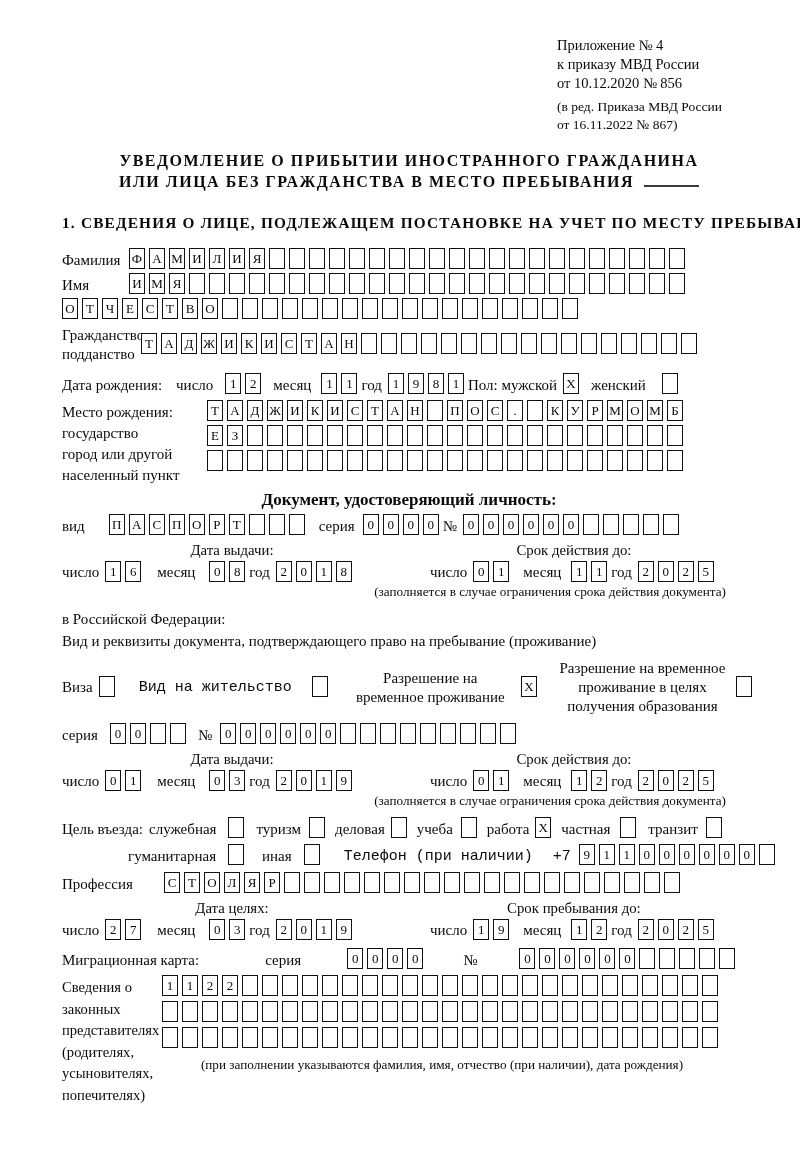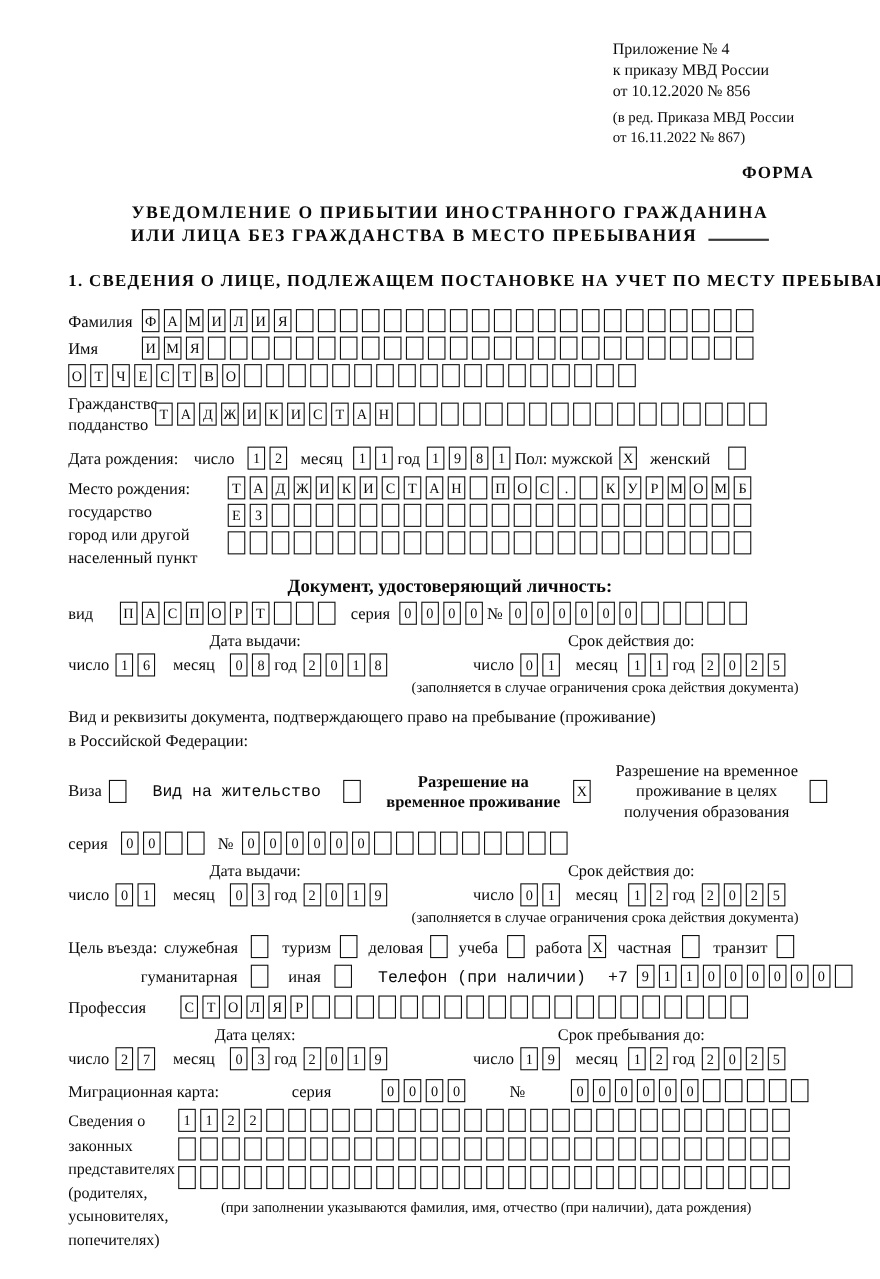--- a/index.html
+++ b/index.html
@@ -45,21 +45,21 @@
   .dblock-left { width:340px; flex:none; }
   .dblock-right { margin-left:28px; }
   .dhead { text-align:center; font-size:14.8px; line-height:19px; }
   .drow { display:flex; white-space:nowrap; margin-top:1px; }
   .footnote { text-align:right; margin-right:30px; font-size:13.2px; margin-top:2px; }
 
   .intro { margin-top:8px; line-height:22px; }
 
   .visa-row { margin-top:4px; }
   .opt-center { text-align:center; line-height:19px; padding-top:3px; white-space:normal; }
-  .opt3 { width:172px;font-weight:bold; }
+  .opt3 { width:172px; }
   .opt4 { width:178px; }
 
   .legal { display:flex; margin-top:6px; }
   .legal-labels { width:100px; flex:none; line-height:21.5px; padding-top:2px; font-size:14.6px; }
   .legal-rows .cells { margin-bottom:5px; }
   .legal-footnote { text-align:center; font-size:13.2px; margin-top:9px; white-space:nowrap; }
 </style>
 </head>
 <body>
 
@@ -67,21 +67,20 @@
 
   <div class="appendix">
     <div>Приложение № 4</div>
     <div>к приказу МВД России</div>
     <div>от 10.12.2020 № 856</div>
   </div>
   <div class="edition">
     <div>(в ред. Приказа МВД России</div>
     <div>от 16.11.2022 № 867)</div>
   </div>
-  <div class="forma">ФОРМА</div>
 
   <div class="title">
     <div>УВЕДОМЛЕНИЕ О ПРИБЫТИИ ИНОСТРАННОГО ГРАЖДАНИНА</div>
     <div><span>ИЛИ ЛИЦА БЕЗ ГРАЖДАНСТВА В МЕСТО ПРЕБЫВАНИЯ</span><span class="title-underline"></span></div>
   </div>
 
   <div class="sect-heading">1. СВЕДЕНИЯ О ЛИЦЕ, ПОДЛЕЖАЩЕМ ПОСТАНОВКЕ НА УЧЕТ ПО МЕСТУ ПРЕБЫВАНИЯ</div>
 
   <div class="crow" style="margin-top:16px;">
     <span class="lbl w67">Фамилия</span>
@@ -417,22 +416,22 @@
             <span class="cell">0</span>
             <span class="cell">2</span>
             <span class="cell">5</span>
           </span>
       </div>
     </div>
   </div>
   <div class="footnote">(заполняется в случае ограничения срока действия документа)</div>
 
   <div class="intro">
+    <div>в Российской Федерации:</div>
     <div>Вид и реквизиты документа, подтверждающего право на пребывание (проживание)</div>
-    <div>в Российской Федерации:</div>
   </div>
   <div class="crow visa-row">
     <span class="inline-lbl">Виза</span>
     <span class="cells gap6">
         <span class="cell"></span>
       </span>
     <span class="inline-lbl gap20">Вид на жительство</span>
     <span class="cells gap20">
         <span class="cell"></span>
       </span>

